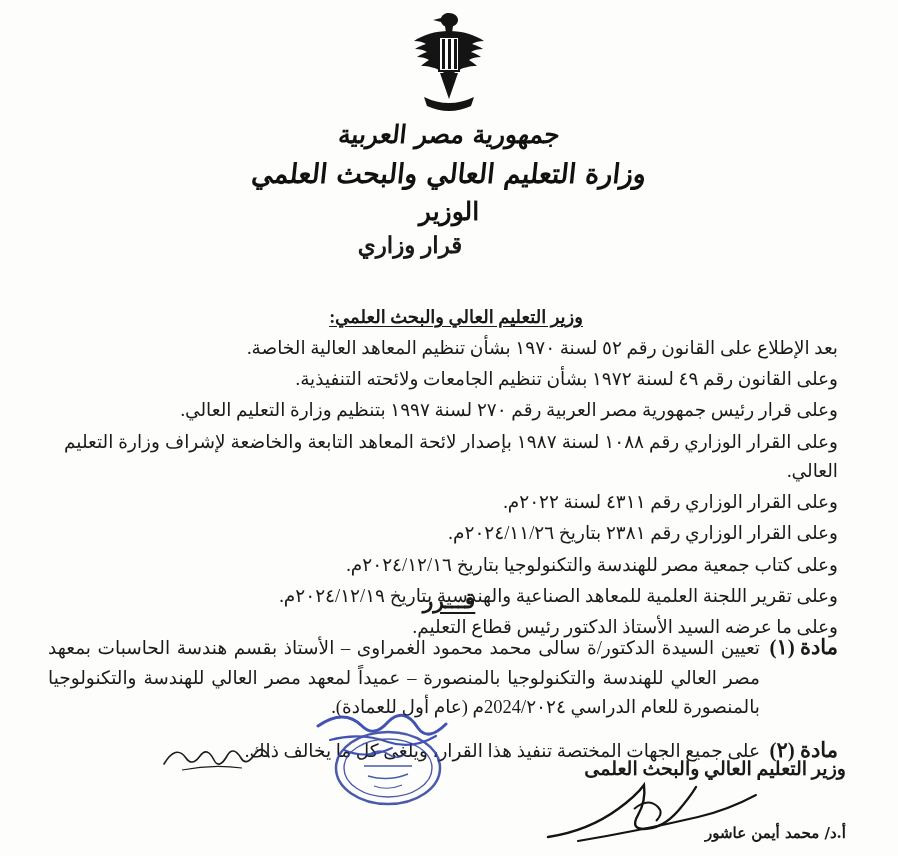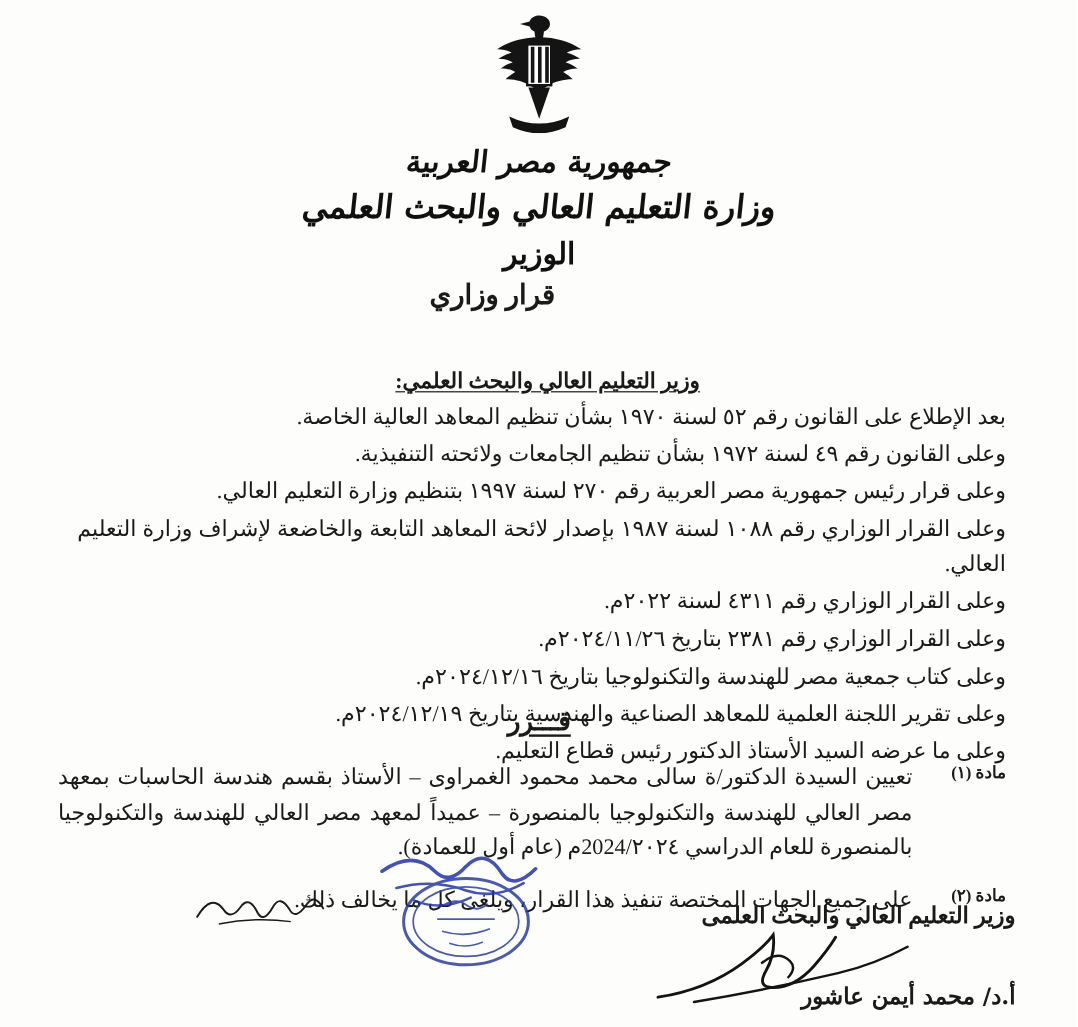--- a/index.html
+++ b/index.html
@@ -154,21 +154,21 @@
     direction: rtl;
   }
   .article {
     display: flex;
     flex-direction: row;
     align-items: flex-start;
     margin-bottom: 10px;
   }
   .article-label {
     flex: 0 0 78px;
-    font-size: 14px;
+    font-size: 21px;
     font-weight: 700;
     padding-top: 1px;
   }
   .article-text {
     flex: 1 1 auto;
     font-size: 18.5px;
     line-height: 1.6;
     text-align: justify;
   }
   .article.art2 { margin-top: 14px; }
@@ -182,21 +182,21 @@
     width: 330px;
     text-align: right;
     direction: rtl;
   }
   .sign-title {
     font-size: 19px;
     font-weight: 700;
     margin-bottom: 44px;
   }
   .sign-name {
-    font-size: 19px;
+    font-size: 15px;
     font-weight: 700;
     font-family: "DejaVu Serif", serif;
   }
   .sign-scribble {
     position: absolute;
     top: 22px;
     right: 78px;
     width: 230px;
     height: 72px;
     pointer-events: none;

